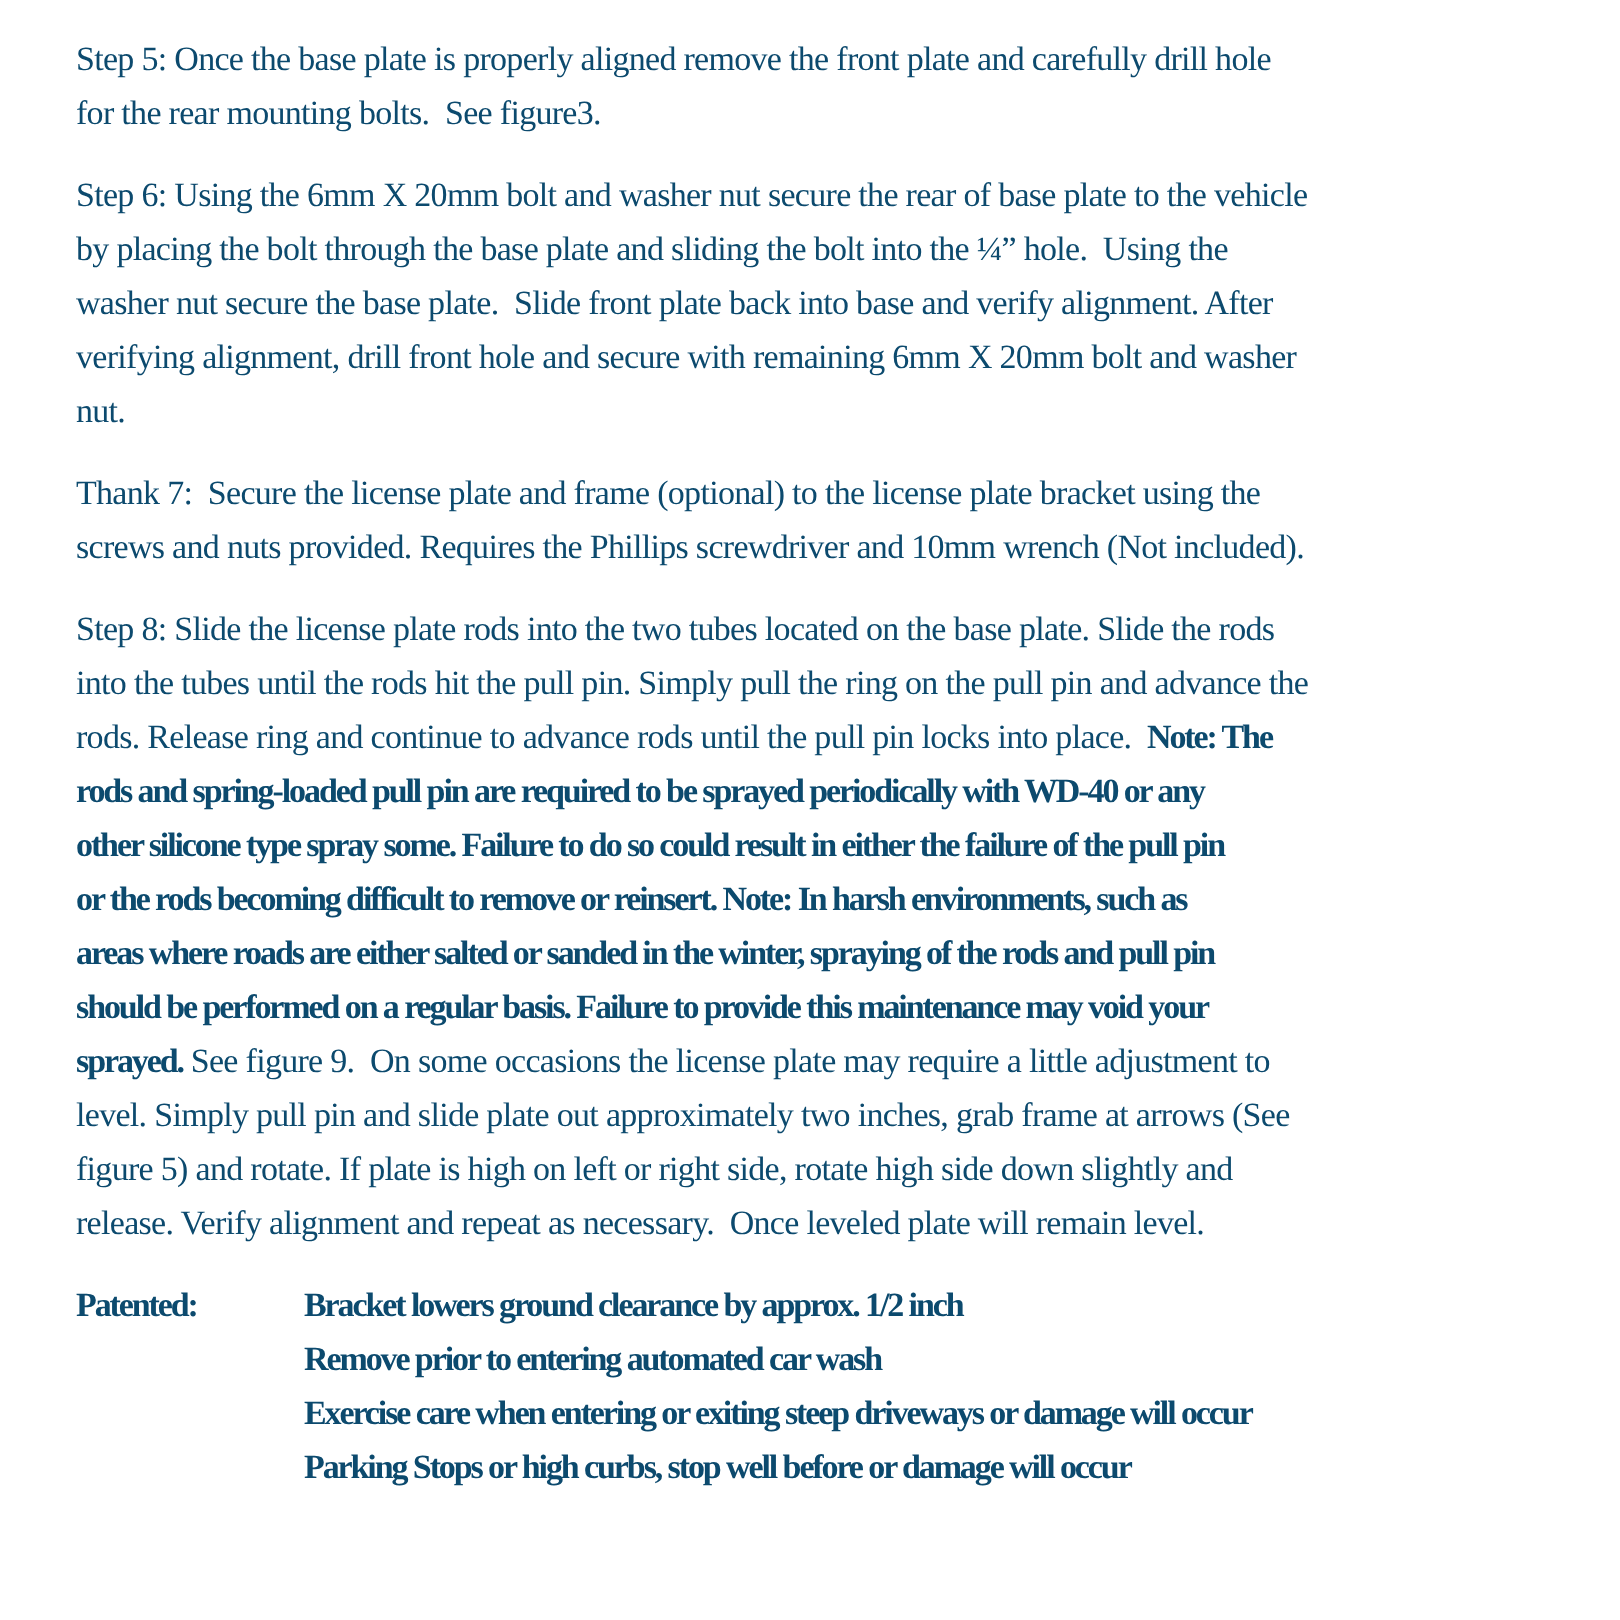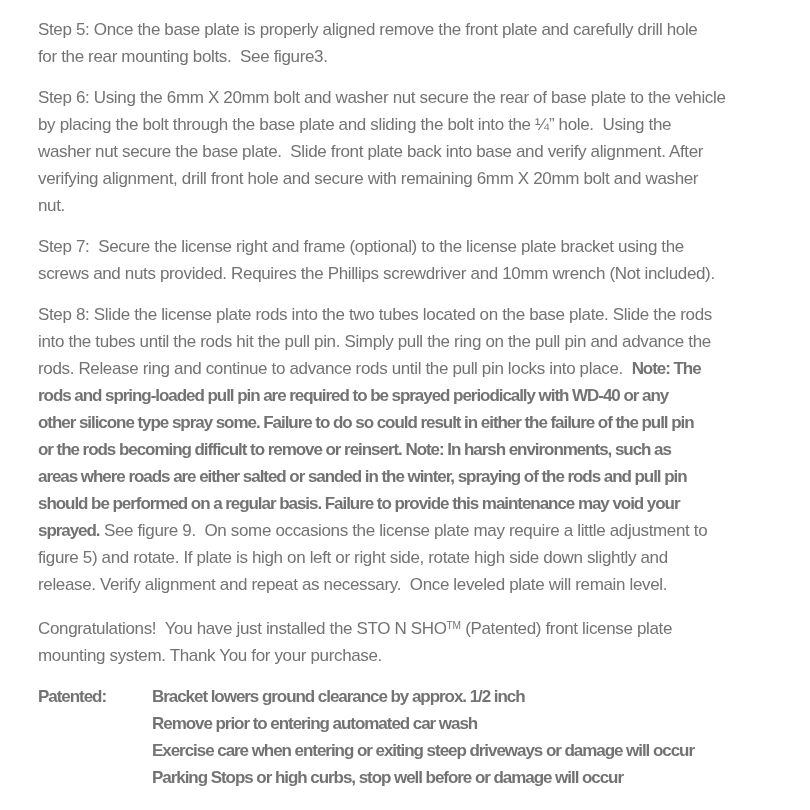--- a/index.html
+++ b/index.html
@@ -10,24 +10,24 @@
   body {
     width: 810px;
     height: 810px;
     overflow: hidden;
   }
   .doc {
     box-sizing: border-box;
     width: 810px;
     height: 810px;
     padding: 16px 18px 0 38px;
-    font-family: Liberation Sans, sans-serif;
+    font-family: Liberation Serif, serif;
     font-size: 17px;
     line-height: 27px;
-    color: #737373;
+    color: #0c4a6e;
     letter-spacing: -0.35px;
   }
   .para {
     margin: 0 0 14px 0;
   }
   .line {
     white-space: pre;
   }
   .b {
     font-weight: bold;
@@ -64,39 +64,36 @@
         <div class="line"><span>for the rear mounting bolts.  See figure3.</span></div>
       </div>
       <div class="para">
         <div class="line"><span>Step 6: Using the 6mm X 20mm bolt and washer nut secure the rear of base plate to the vehicle</span></div>
         <div class="line"><span>by placing the bolt through the base plate and sliding the bolt into the ¼” hole.  Using the</span></div>
         <div class="line"><span>washer nut secure the base plate.  Slide front plate back into base and verify alignment. After</span></div>
         <div class="line"><span>verifying alignment, drill front hole and secure with remaining 6mm X 20mm bolt and washer</span></div>
         <div class="line"><span>nut.</span></div>
       </div>
       <div class="para">
-        <div class="line"><span>Step 7:  Secure the license right and frame (optional) to the license plate bracket using the</span></div>
+        <div class="line"><span>Thank 7:  Secure the license plate and frame (optional) to the license plate bracket using the</span></div>
         <div class="line"><span>screws and nuts provided. Requires the Phillips screwdriver and 10mm wrench (Not included).</span></div>
       </div>
       <div class="para">
         <div class="line"><span>Step 8: Slide the license plate rods into the two tubes located on the base plate. Slide the rods</span></div>
         <div class="line"><span>into the tubes until the rods hit the pull pin. Simply pull the ring on the pull pin and advance the</span></div>
         <div class="line"><span>rods. Release ring and continue to advance rods until the pull pin locks into place.  </span><span class="b">Note: The</span></div>
         <div class="line"><span class="b">rods and spring-loaded pull pin are required to be sprayed periodically with WD-40 or any</span></div>
         <div class="line"><span class="b">other silicone type spray some. Failure to do so could result in either the failure of the pull pin</span></div>
         <div class="line"><span class="b">or the rods becoming difficult to remove or reinsert. Note: In harsh environments, such as</span></div>
         <div class="line"><span class="b">areas where roads are either salted or sanded in the winter, spraying of the rods and pull pin</span></div>
         <div class="line"><span class="b">should be performed on a regular basis. Failure to provide this maintenance may void your</span></div>
         <div class="line"><span class="b">sprayed.</span><span> See figure 9.  On some occasions the license plate may require a little adjustment to</span></div>
+        <div class="line"><span>level. Simply pull pin and slide plate out approximately two inches, grab frame at arrows (See</span></div>
         <div class="line"><span>figure 5) and rotate. If plate is high on left or right side, rotate high side down slightly and</span></div>
         <div class="line"><span>release. Verify alignment and repeat as necessary.  Once leveled plate will remain level.</span></div>
-      </div>
-      <div class="para">
-        <div class="line"><span>Congratulations!  You have just installed the STO N SHO</span><sup class="tm">TM</sup><span> (Patented) front license plate</span></div>
-        <div class="line"><span>mounting system. Thank You for your purchase.</span></div>
       </div>
     </div>
   <div class="caution">
     <div class="caution-label">Patented:</div>
     <div class="caution-items">
         <div class="line">Bracket lowers ground clearance by approx. 1/2 inch</div>
         <div class="line">Remove prior to entering automated car wash</div>
         <div class="line">Exercise care when entering or exiting steep driveways or damage will occur</div>
         <div class="line">Parking Stops or high curbs, stop well before or damage will occur</div>
       </div>

